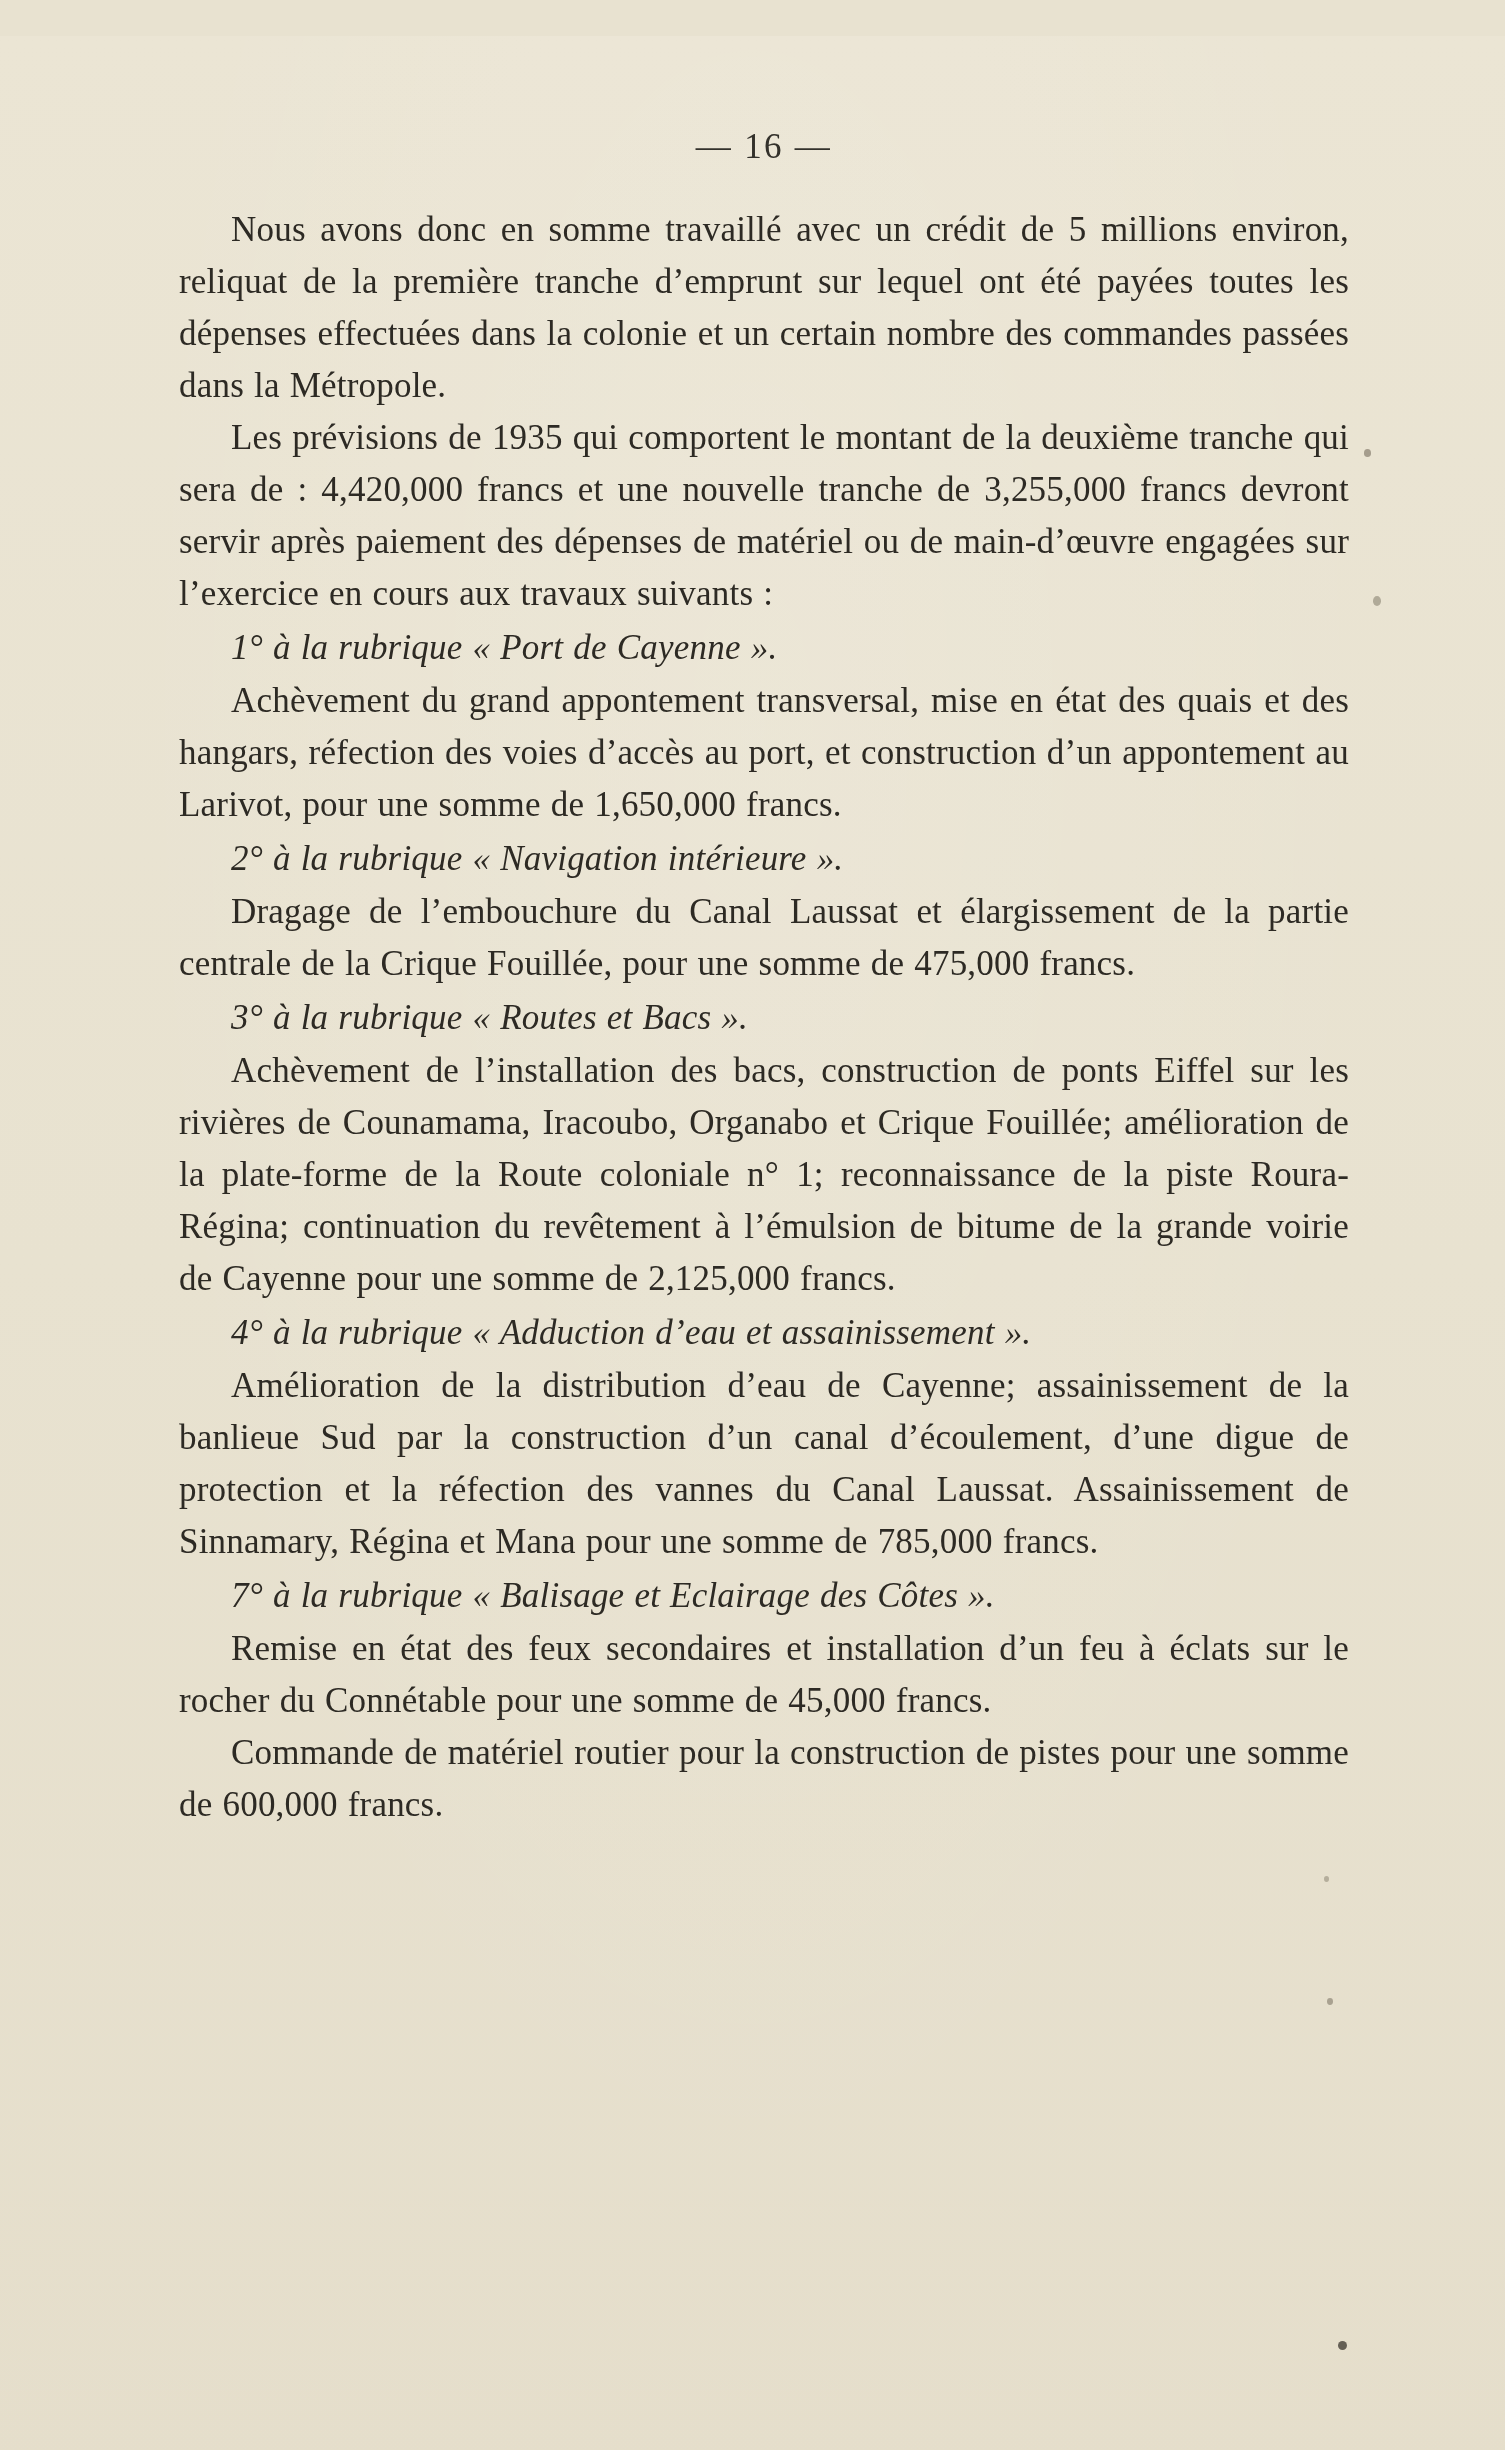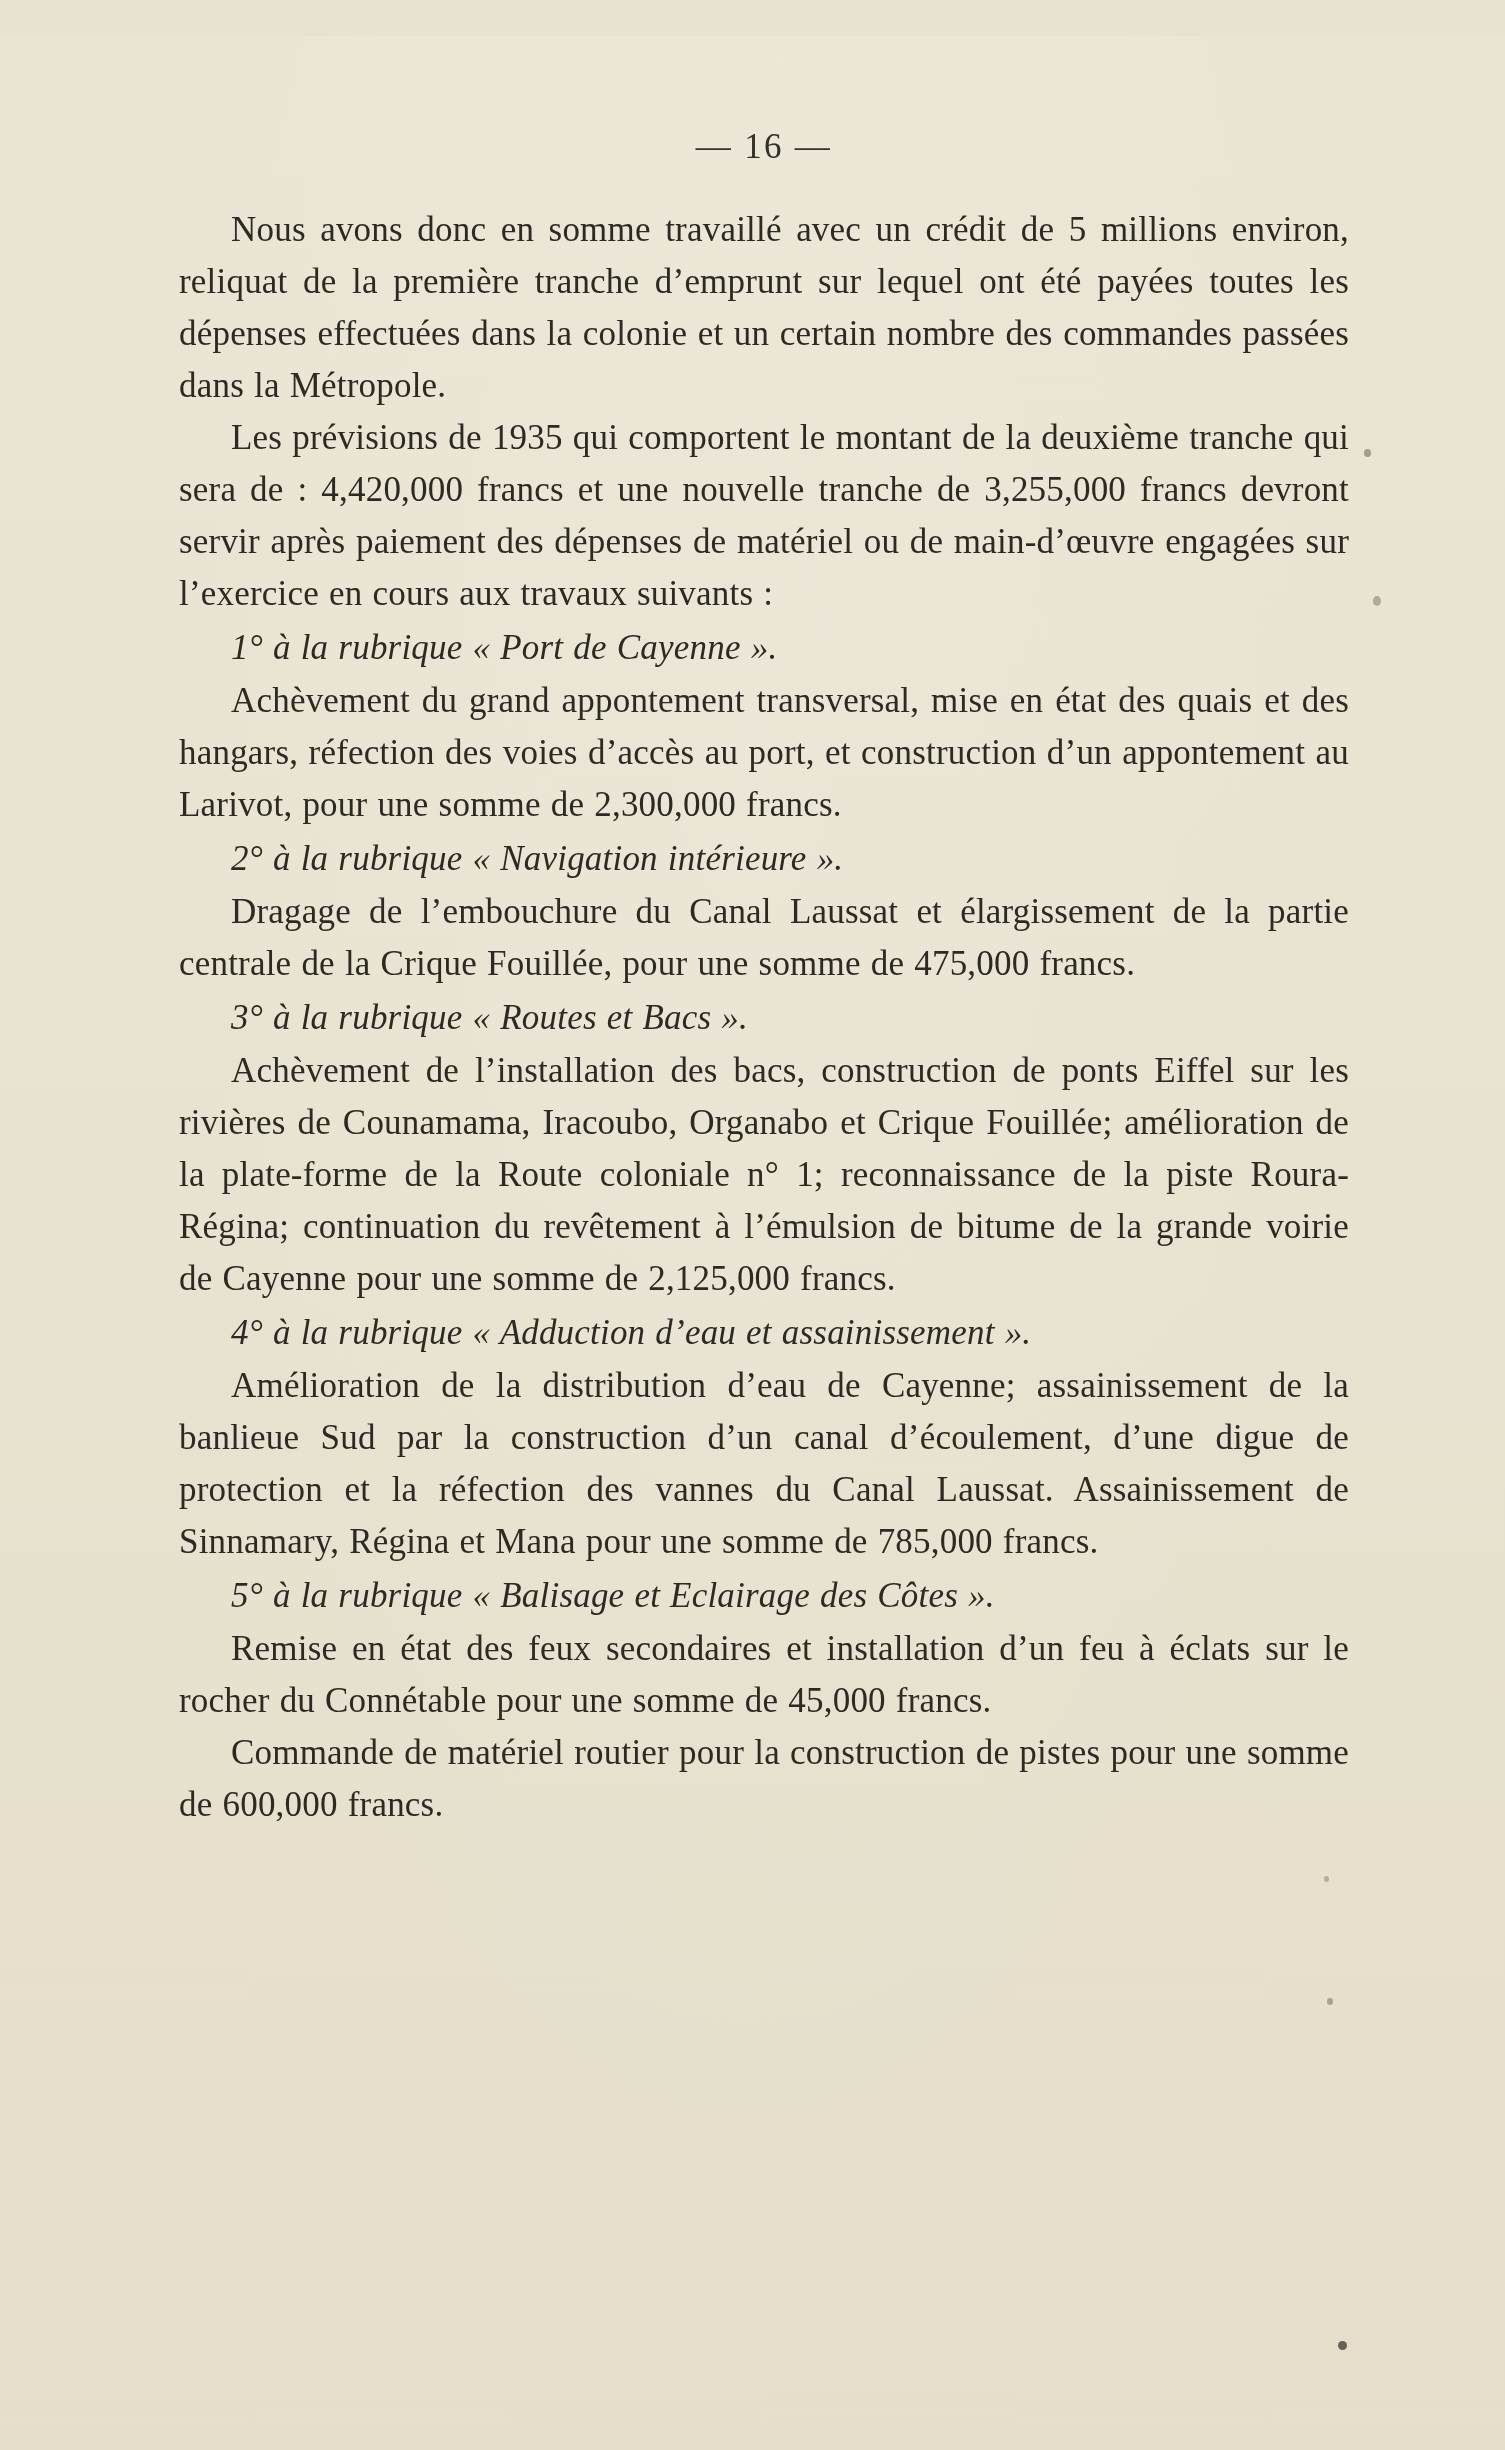--- a/index.html
+++ b/index.html
@@ -59,28 +59,28 @@
 <body>
 
 <div class="page">
 
   <div class="page-number">— 16 —</div>
 
   <div class="text-block">
     <p>Nous avons donc en somme travaillé avec un crédit de 5 millions environ, reliquat de la première tranche d’emprunt sur lequel ont été payées toutes les dépenses effectuées dans la colonie et un certain nombre des commandes passées dans la Métropole.</p>
     <p>Les prévisions de 1935 qui comportent le montant de la deuxième tranche qui sera de : 4,420,000 francs et une nouvelle tranche de 3,255,000 francs devront servir après paiement des dépenses de matériel ou de main-d’œuvre engagées sur l’exercice en cours aux travaux suivants :</p>
     <p class="rubrique">1° à la rubrique « Port de Cayenne ».</p>
-    <p>Achèvement du grand appontement transversal, mise en état des quais et des hangars, réfection des voies d’accès au port, et construction d’un appontement au Larivot, pour une somme de 2,300,000 francs.</p>
+    <p>Achèvement du grand appontement transversal, mise en état des quais et des hangars, réfection des voies d’accès au port, et construction d’un appontement au Larivot, pour une somme de 1,650,000 francs.</p>
     <p class="rubrique">2° à la rubrique « Navigation intérieure ».</p>
     <p>Dragage de l’embouchure du Canal Laussat et élargissement de la partie centrale de la Crique Fouillée, pour une somme de 475,000 francs.</p>
     <p class="rubrique">3° à la rubrique « Routes et Bacs ».</p>
     <p>Achèvement de l’installation des bacs, construction de ponts Eiffel sur les rivières de Counamama, Iracoubo, Organabo et Crique Fouillée; amélioration de la plate-forme de la Route coloniale n° 1; reconnaissance de la piste Roura-Régina; continuation du revêtement à l’émulsion de bitume de la grande voirie de Cayenne pour une somme de 2,125,000 francs.</p>
     <p class="rubrique">4° à la rubrique « Adduction d’eau et assainissement ».</p>
     <p>Amélioration de la distribution d’eau de Cayenne; assainissement de la banlieue Sud par la construction d’un canal d’écoulement, d’une digue de protection et la réfection des vannes du Canal Laussat. Assainissement de Sinnamary, Régina et Mana pour une somme de 785,000 francs.</p>
-    <p class="rubrique">5° à la rubrique « Balisage et Eclairage des Côtes ».</p>
+    <p class="rubrique">7° à la rubrique « Balisage et Eclairage des Côtes ».</p>
     <p>Remise en état des feux secondaires et installation d’un feu à éclats sur le rocher du Connétable pour une somme de 45,000 francs.</p>
     <p>Commande de matériel routier pour la construction de pistes pour une somme de 600,000 francs.</p>
   </div>
 
   <span class="speck s1"></span>
   <span class="speck s2"></span>
   <span class="speck s3"></span>
   <span class="speck s4"></span>
   <span class="speck s5"></span>
 

